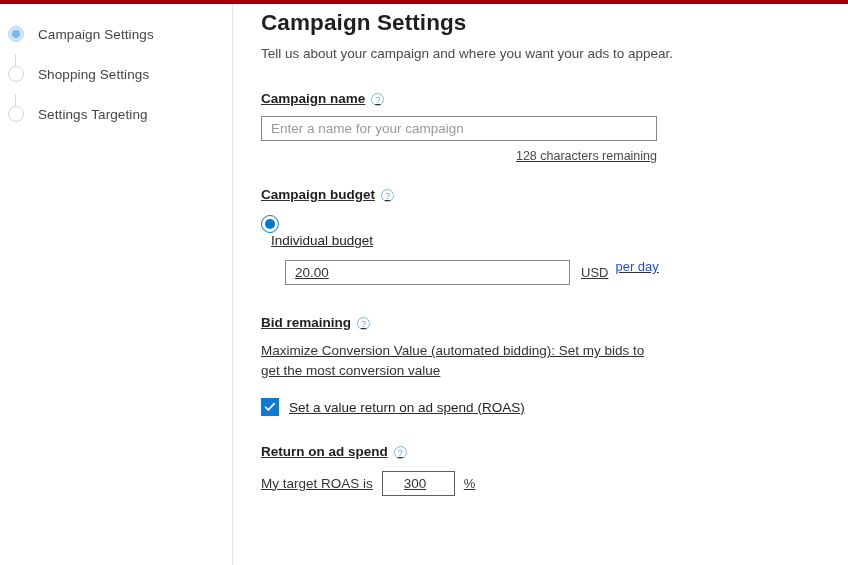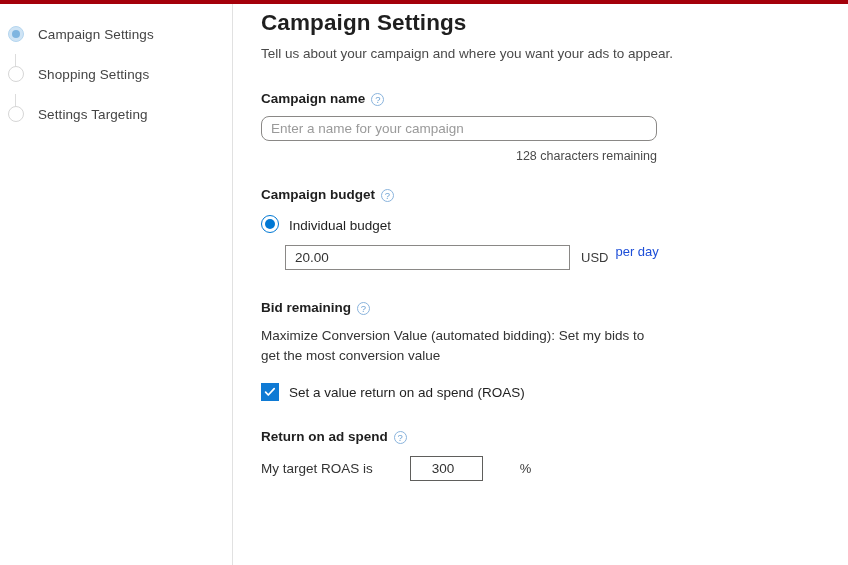--- a/index.html
+++ b/index.html
@@ -123,20 +123,21 @@
   }
   .page-subtitle {
     margin: 0;
     padding-top: 10px;
     font-size: 13.5px;
     color: #4a4a4a;
   }
 
   .section {
     position: relative;
+    text-decoration: underline;
   }
   .field-label {
     font-size: 13.5px;
     font-weight: 700;
     color: #1f1f1f;
     display: flex;
     align-items: center;
   }
 
   
@@ -168,42 +169,42 @@
     padding: 0 9px;
     height: 25px;
     outline: none;
   }
   .text-input::placeholder {
     color: #9a9a9a;
     opacity: 1;
   }
   .input-campaign-name {
     width: 396px;
-    border-radius: 8px;
   }
   .input-budget {
     width: 285px;
   }
   .input-roas {
     width: 73px;
     border-color: #5f5e5c;
     padding-left: 21px;
   }
 
   .chars-remaining {
     font-size: 12.5px;
     color: #4a4a4a;
     text-align: right;
     width: 396px;
   }
 
   
   .radio-row {
     display: flex;
-    align-items: flex-end;
+    align-items: flex-start;
+    flex-direction: column;
   }
   .radio {
     position: relative;
     width: 18px;
     height: 18px;
     flex: 0 0 18px;
     border-radius: 50%;
     border: 1px solid #0078d4;
     background: #ffffff;
     box-sizing: border-box;
@@ -362,21 +363,21 @@
           <span class="check-label">Set a value return on ad spend (ROAS)</span>
         </div>
       </div>
 
       <div class="section" style="margin-top:28px;">
         <div class="field-label">
           <span>Return on ad spend</span>
           <span class="help-icon">?</span>
         </div>
 
-        <div class="row-inline" style="margin-top:12px;gap:28px;">
+        <div class="row-inline" style="margin-top:12px;">
           <span class="body-text" style="width:auto;">My target ROAS is</span>
           <input class="text-input input-roas" style="margin-left: 9px;" type="text" value="300">
           <span class="unit-pct" style="margin-left:9px;">%</span>
         </div>
       </div>
 
     </div>
   </div>
 </div>
 

